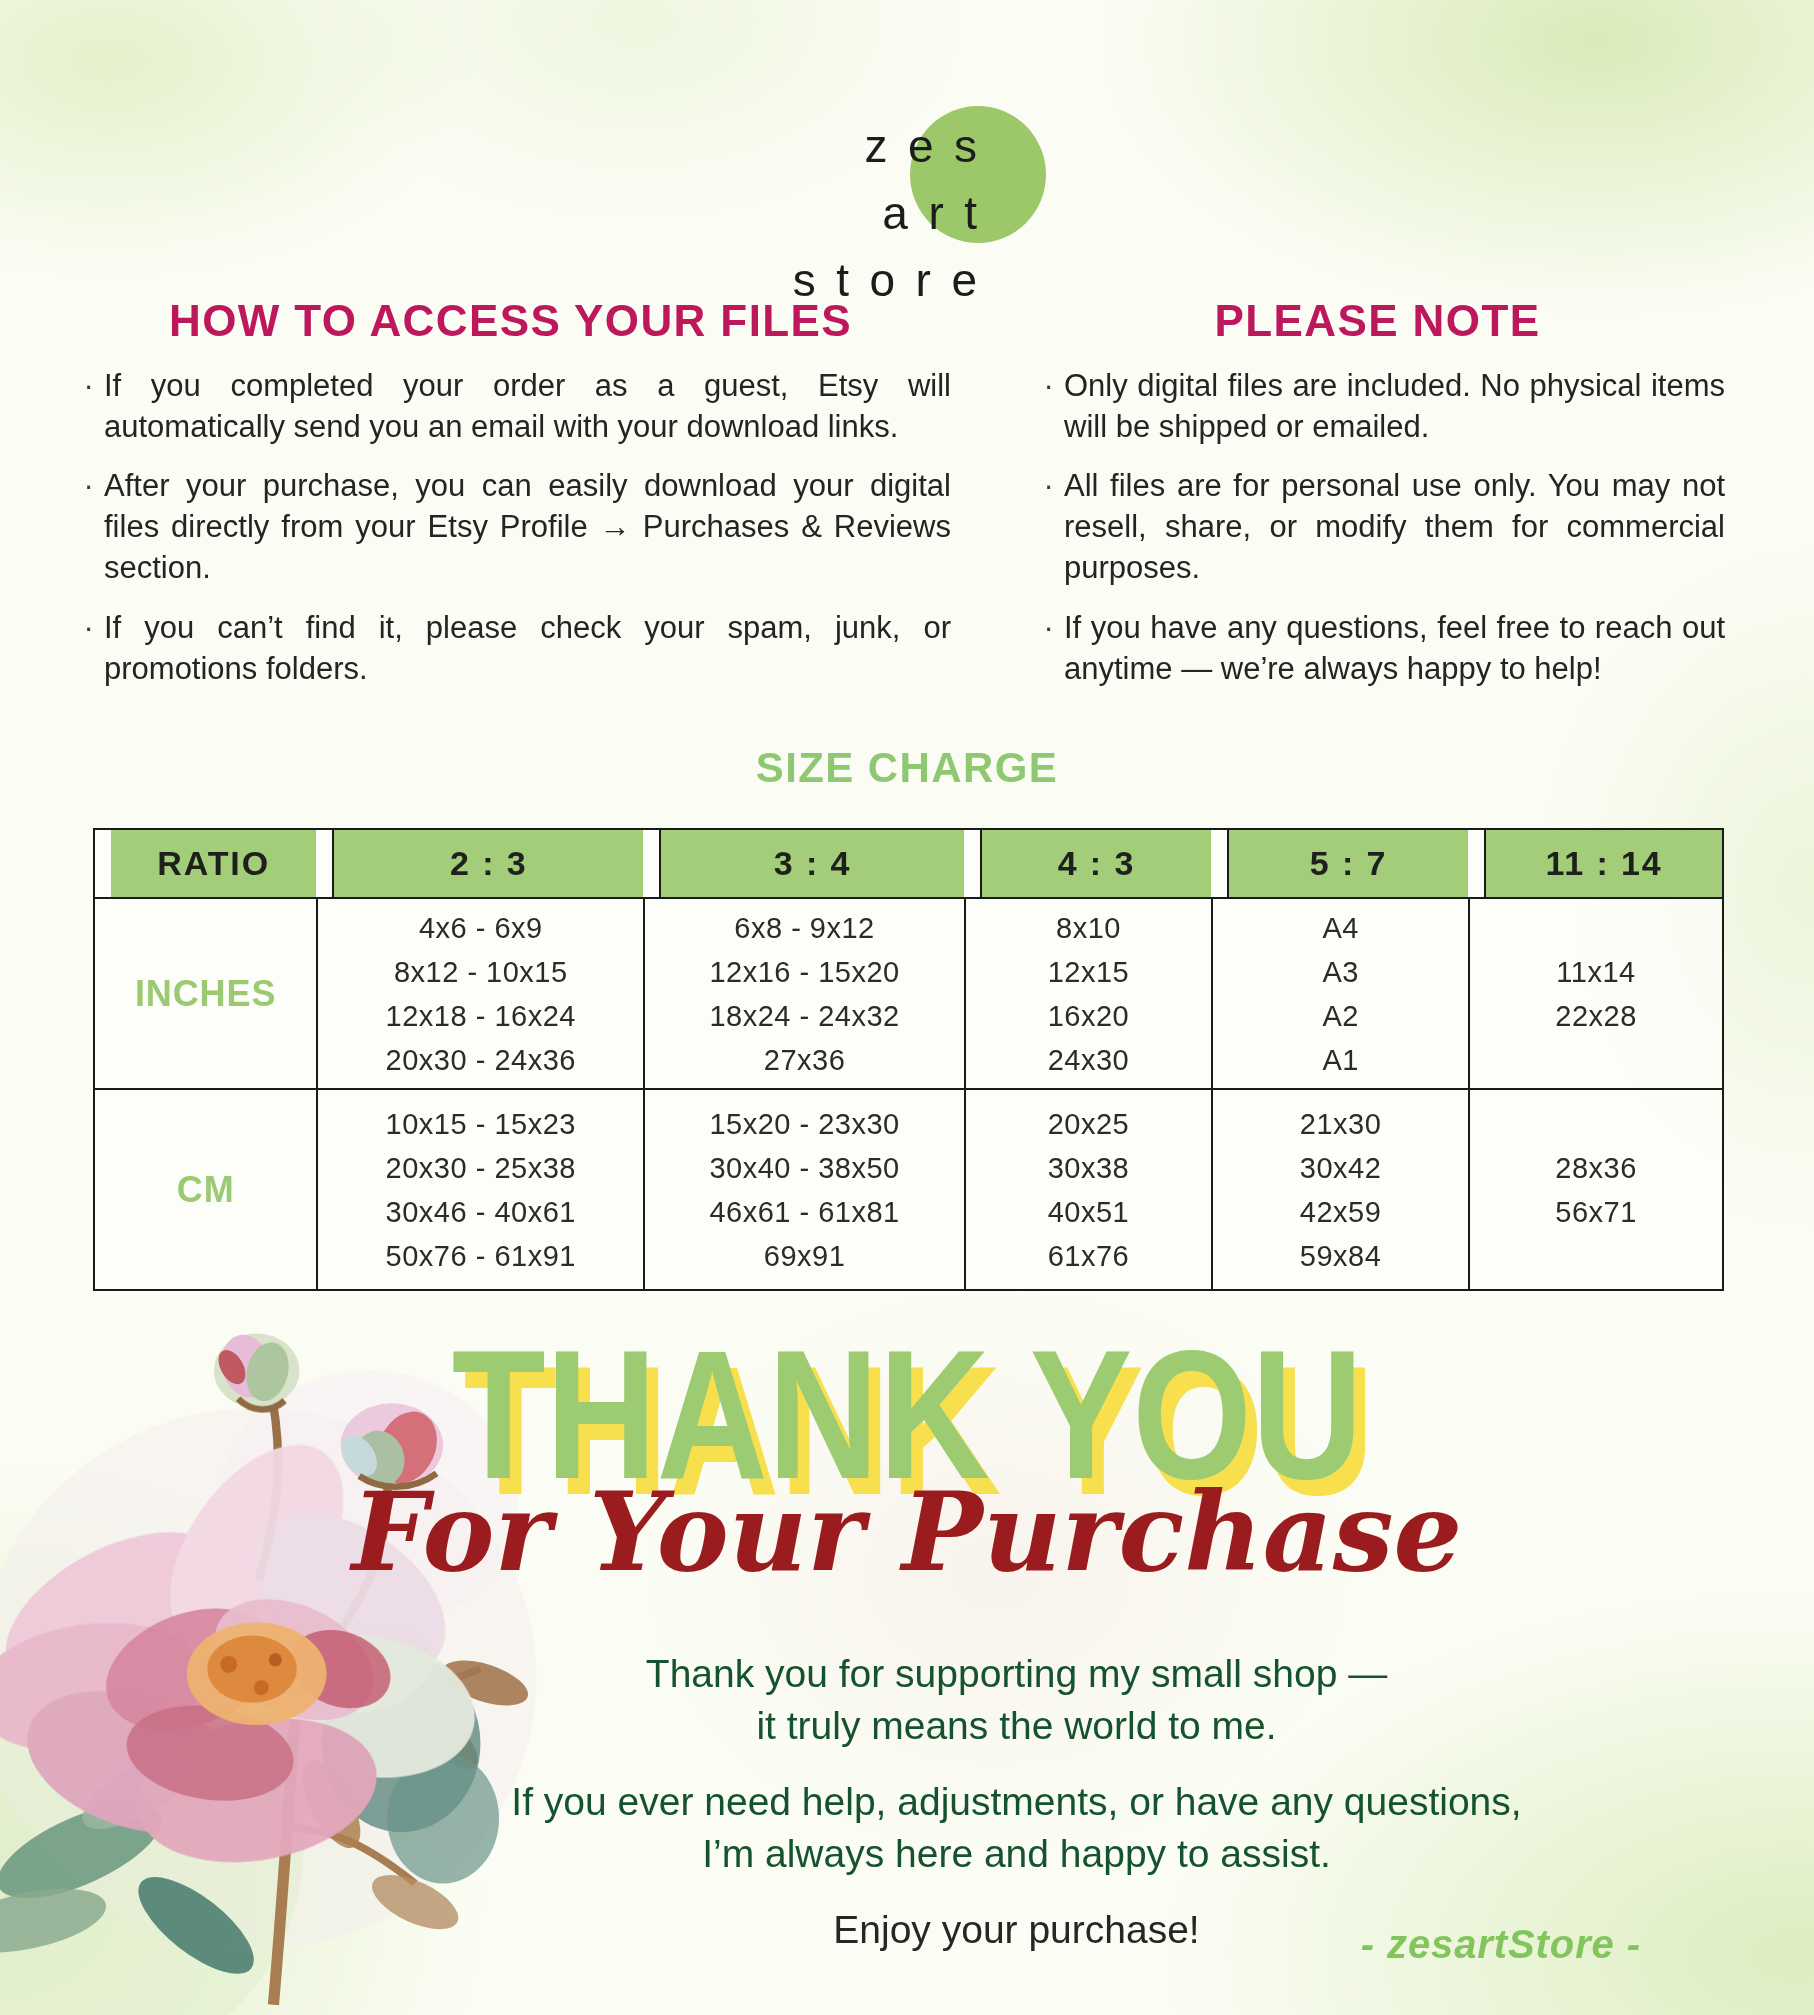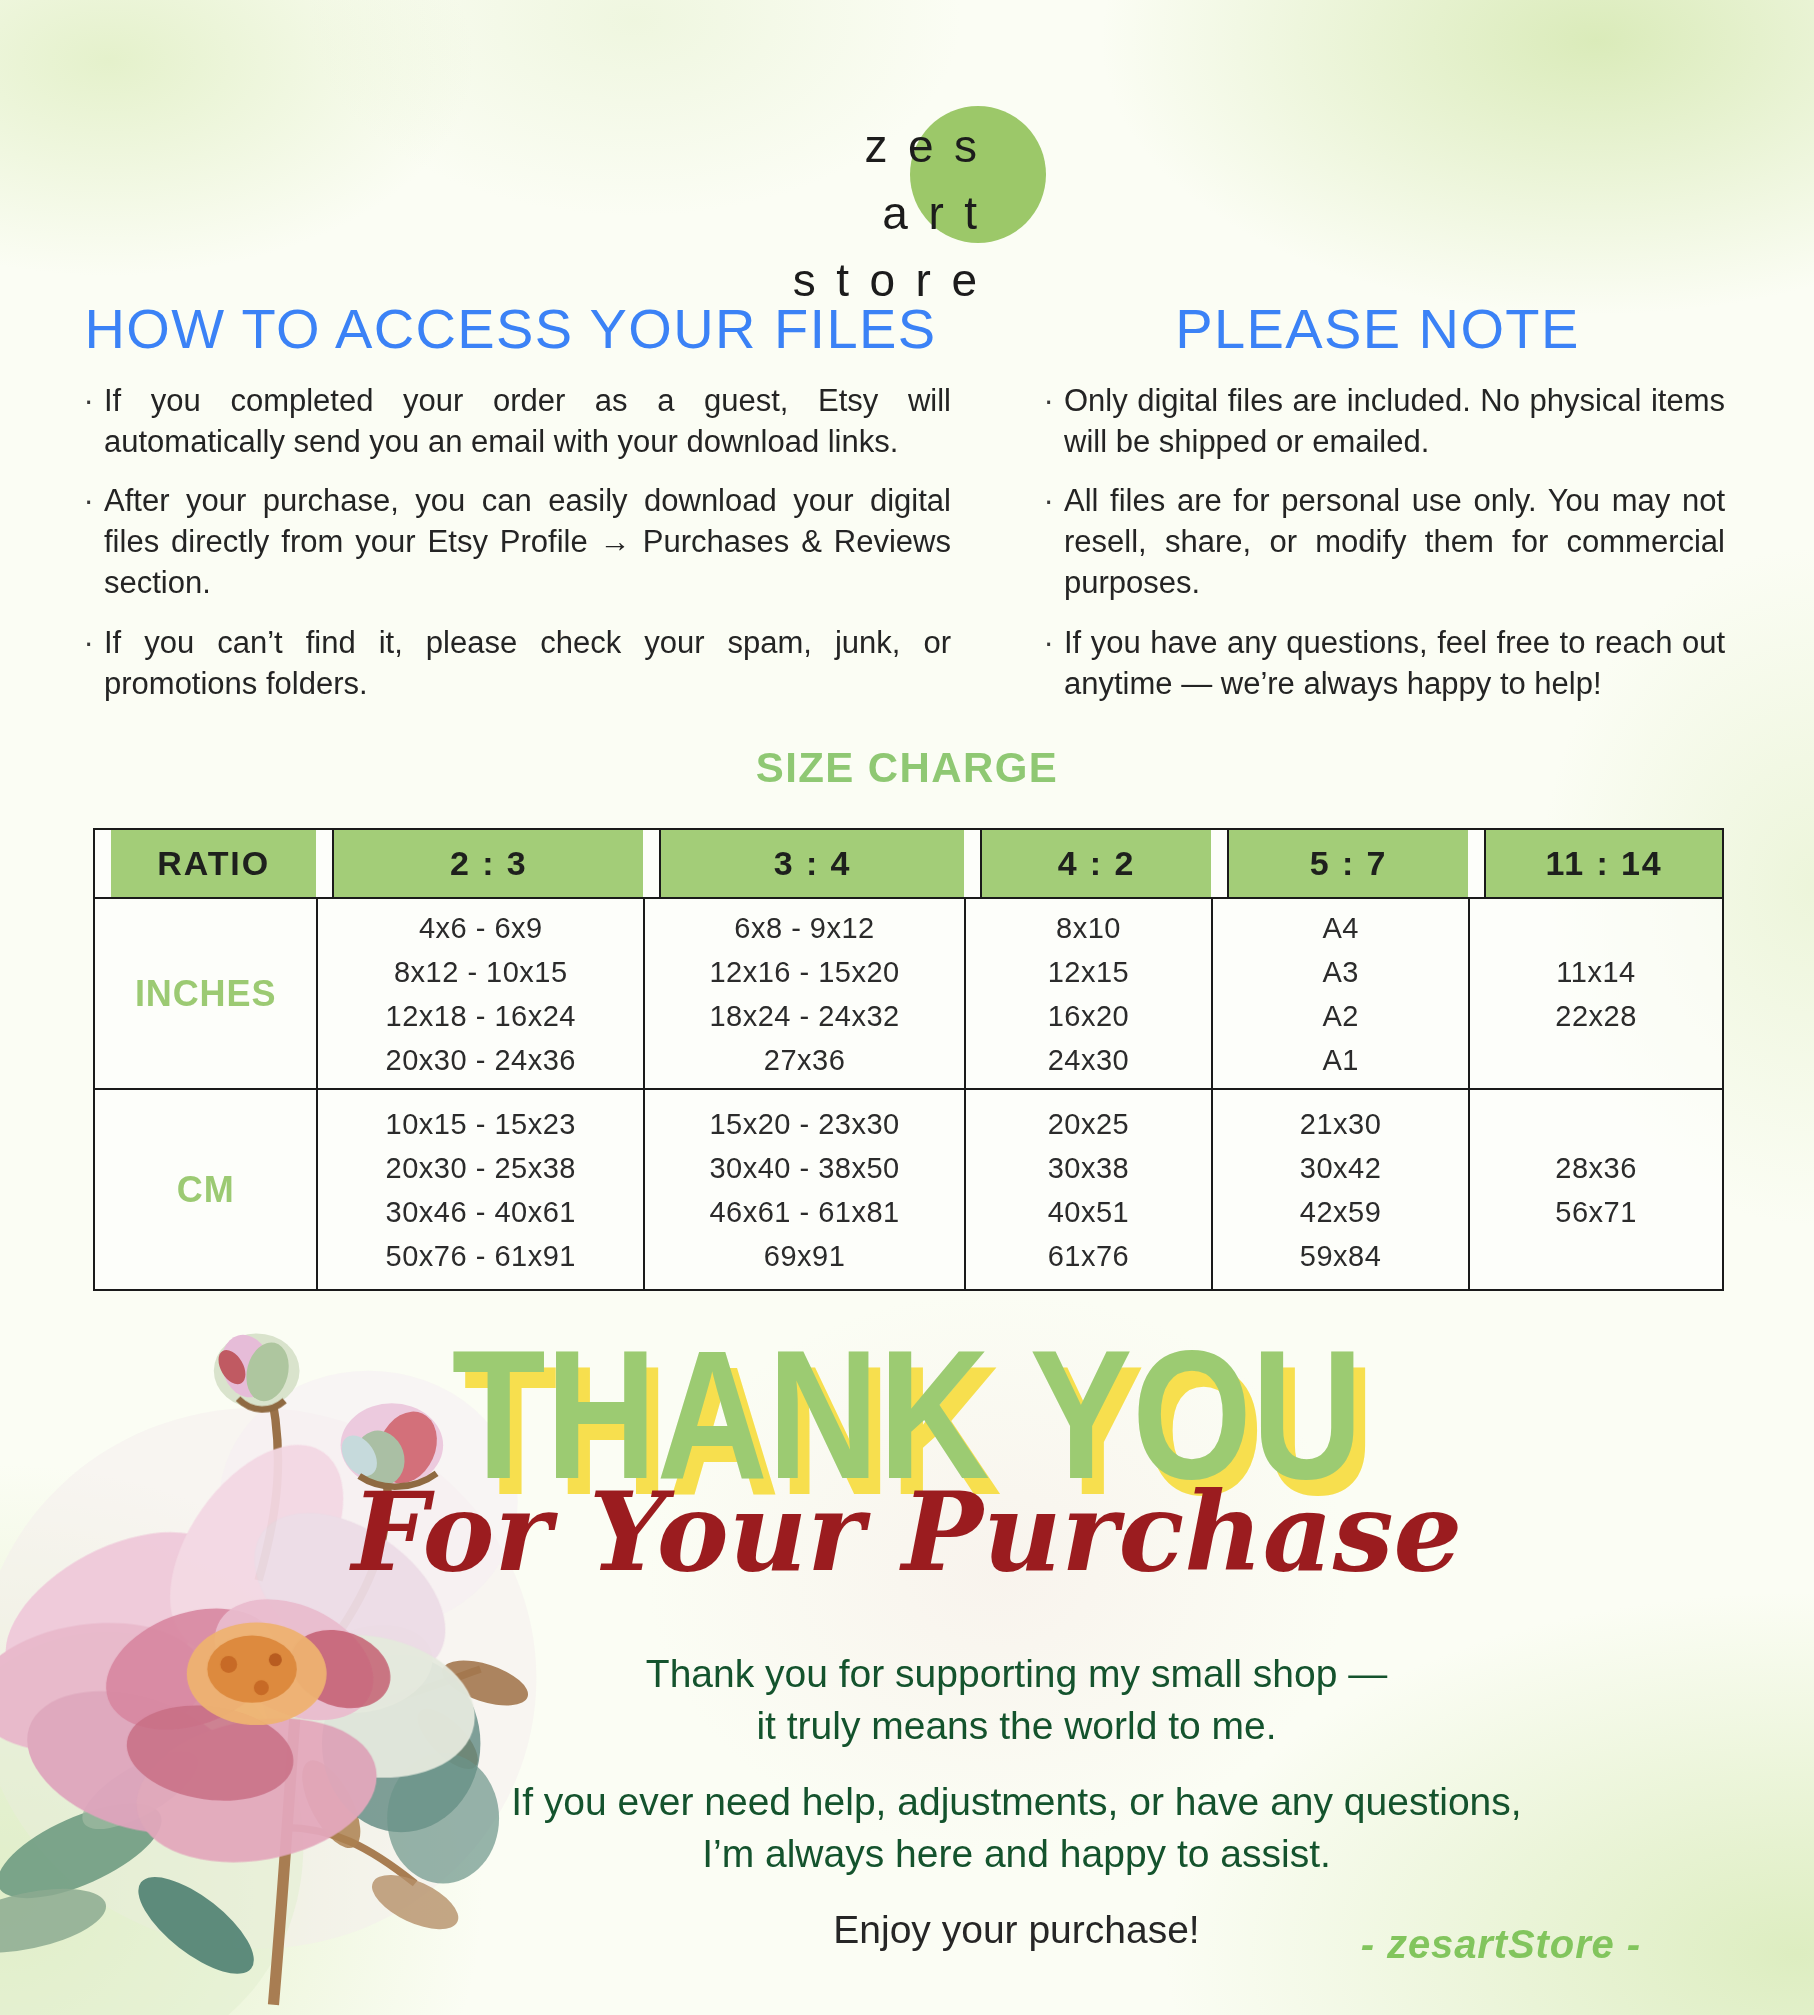--- a/index.html
+++ b/index.html
@@ -30,22 +30,22 @@
   .logo-text{
     position:absolute;right:837px;top:62px;z-index:2;text-align:right;
     font-size:46px;line-height:67px;font-weight:400;color:#1c1c1c;
     letter-spacing:20.5px;margin-right:-20.5px;
   }
   
   .cols{position:absolute;top:296px;left:0;width:100%;z-index:2;}
   .col-left{position:absolute;left:70px;width:881px;}
   .col-right{position:absolute;left:1030px;width:695px;}
   .sec-title{
-    text-align:center;font-weight:normal;font-size:56px;letter-spacing:1.4px;
-    color:#3b82f6;margin:0 0 18.6px 0;
+    text-align:center;font-weight:bold;font-size:44px;letter-spacing:1.4px;
+    color:#be185d;margin:0 0 18.6px 0;
   }
   .bullet{
     font-size:31px;line-height:41px;text-align:justify;
     padding-left:34px;text-indent:-20.5px;margin:0 0 18.6px 0;color:#242424;
   }
   .bullet .dot{display:inline-block;width:20.5px;text-indent:0;color:#3a3a3a;}
 
   
   .size-title{
     position:absolute;top:744px;left:0;width:100%;text-align:center;z-index:2;
@@ -116,21 +116,21 @@
     <p class="bullet"><span class="dot">·</span><span>If you have any questions, feel free to reach out anytime — we’re always happy to help!</span></p>
   </div>
 </div>
 
 <h2 class="size-title">SIZE CHARGE</h2>
 
 <div class="chart">
   <div class="hcell">RATIO</div>
   <div class="hcell">2 : 3</div>
   <div class="hcell">3 : 4</div>
-  <div class="hcell">4 : 2</div>
+  <div class="hcell">4 : 3</div>
   <div class="hcell">5 : 7</div>
   <div class="hcell">11 : 14</div>
 
   <div class="rlabel">INCHES</div>
   <div>
     <div class="cl">4x6 - 6x9</div>
     <div class="cl">8x12 - 10x15</div>
     <div class="cl">12x18 - 16x24</div>
     <div class="cl">20x30 - 24x36</div>
   </div>

